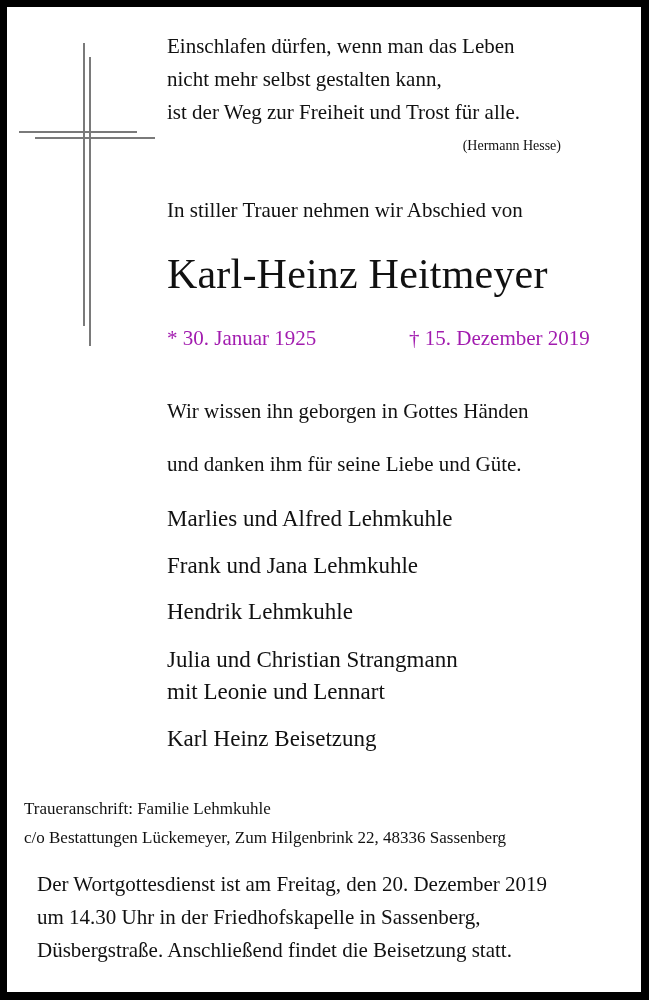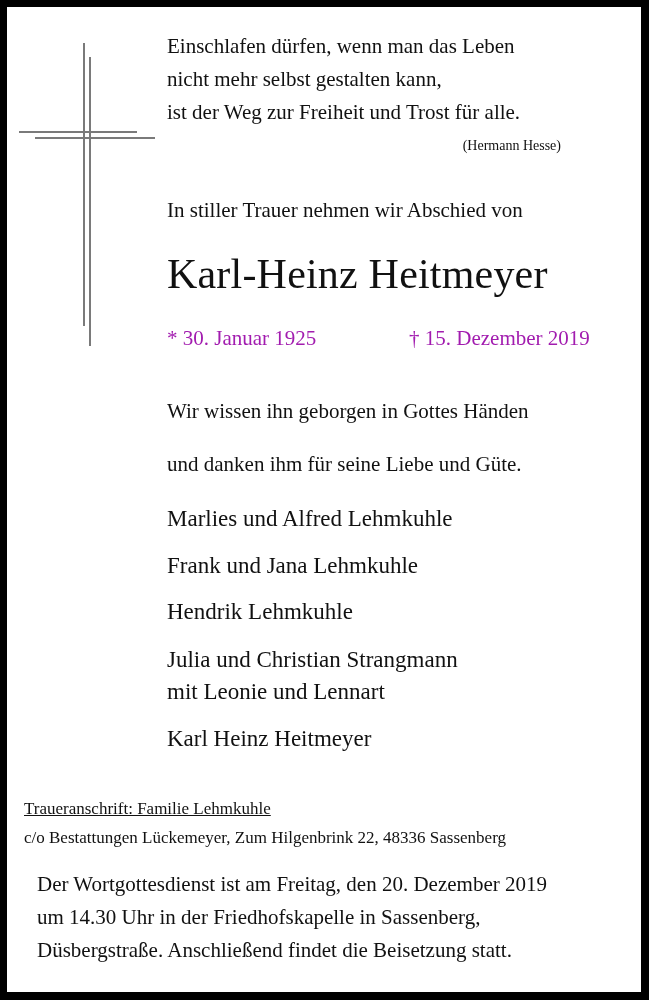--- a/index.html
+++ b/index.html
@@ -42,21 +42,21 @@
   <div class="t date" style="top:321px; left:402px;">† 15. Dezember 2019</div>
 
   <div class="t lead" style="top:394px;">Wir wissen ihn geborgen in Gottes Händen</div>
   <div class="t lead" style="top:447px;">und danken ihm für seine Liebe und Güte.</div>
 
   <div class="t mourn" style="top:500px;">Marlies und Alfred Lehmkuhle</div>
   <div class="t mourn" style="top:547px;">Frank und Jana  Lehmkuhle</div>
   <div class="t mourn" style="top:593px;">Hendrik Lehmkuhle</div>
   <div class="t mourn" style="top:641px;">Julia und Christian Strangmann</div>
   <div class="t mourn" style="top:673px;">mit Leonie und Lennart</div>
-  <div class="t mourn" style="top:720px;">Karl Heinz Heitmeyer</div>
+  <div class="t mourn" style="top:720px;">Karl Heinz Beisetzung</div>
 
-  <div class="t addr" style="top:793px;text-decoration:underline;">Traueranschrift: Familie Lehmkuhle</div>
+  <div class="t addr" style="top:793px;">Traueranschrift: Familie Lehmkuhle</div>
   <div class="t addr" style="top:822px;">c/o Bestattungen Lückemeyer, Zum Hilgenbrink 22, 48336 Sassenberg</div>
 
   <div class="t svc" style="top:867px;">Der Wortgottesdienst ist am Freitag, den 20. Dezember 2019</div>
   <div class="t svc" style="top:900px;">um 14.30 Uhr in der Friedhofskapelle in Sassenberg,</div>
   <div class="t svc" style="top:933px;">Düsbergstraße. Anschließend findet die Beisetzung statt.</div>
 </div>
 
 </body></html>

